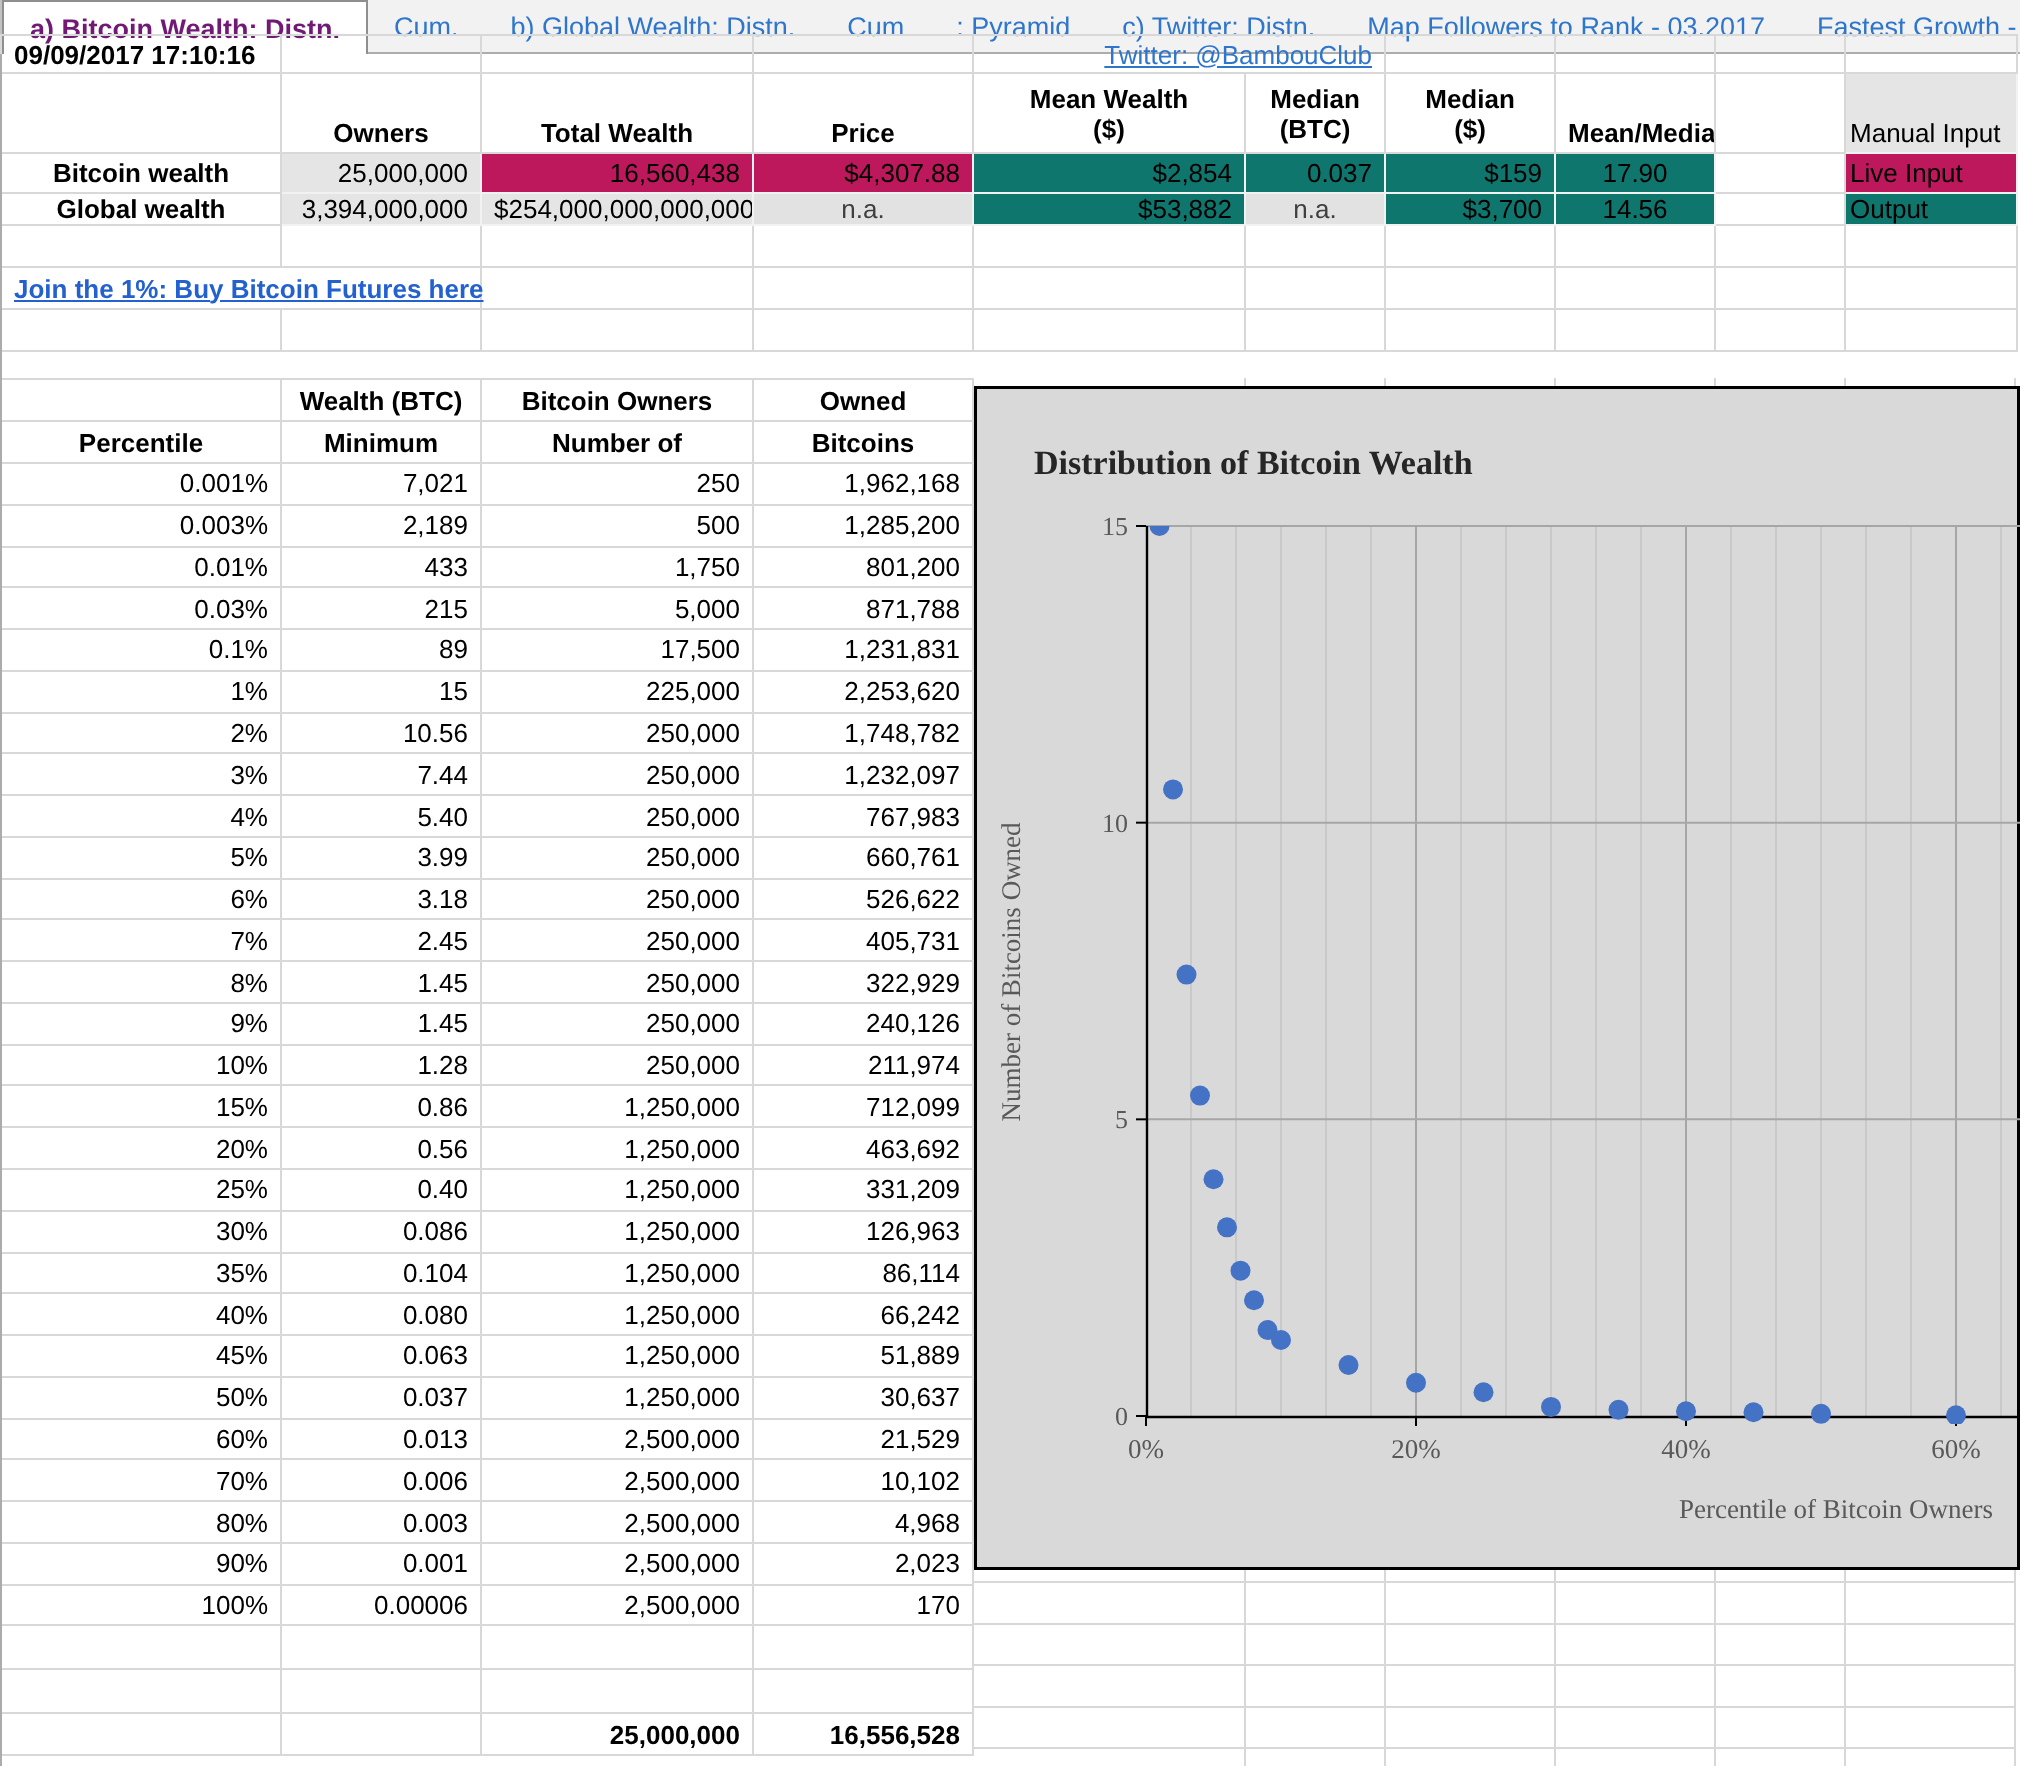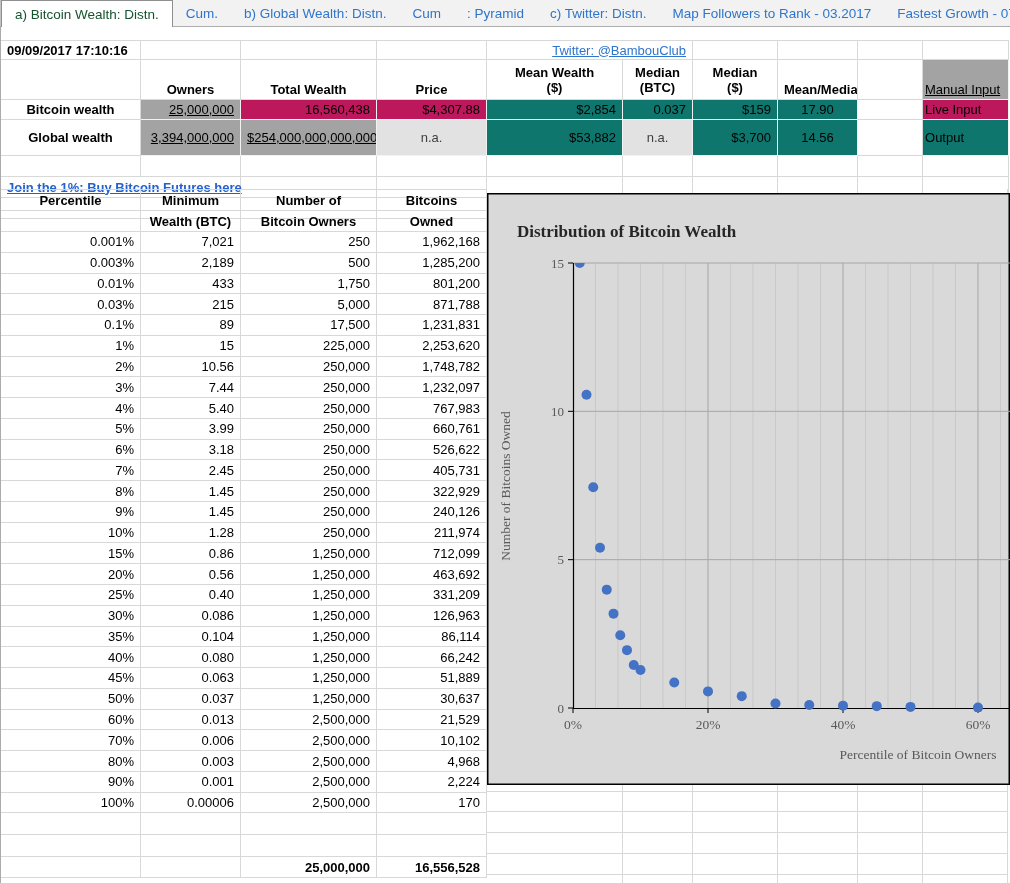--- a/index.html
+++ b/index.html
@@ -4,40 +4,40 @@
 <style>
   html,body{margin:0;padding:0;background:#fff;}
   #screen{position:relative;width:1010px;height:883px;overflow:hidden;background:#fff;
           font-family:"Liberation Sans","DejaVu Sans",sans-serif;color:#000;}
   
   .tabbar{position:absolute;top:0;left:0;width:1010px;height:27px;background:#F2F2F2;
           border-bottom:1px solid #ADADAD;display:flex;align-items:stretch;box-sizing:border-box;}
   .corner{width:9px;background:#E3E3E3;border-right:1px solid #C2C2C2;}
   .tab{display:flex;align-items:center;padding:0 13px;font-size:13.5px;color:#2E75CC;
        white-space:nowrap;cursor:pointer;}
-  .tab.active{background:#fff;border:1px solid #8F8F8F;border-bottom:none;color:#14532d;
-       font-weight:normal;margin-bottom:-1px;}
+  .tab.active{background:#fff;border:1px solid #8F8F8F;border-bottom:none;color:#701a75;
+       font-weight:bold;margin-bottom:-1px;}
   
   table.sheet{border-collapse:collapse;table-layout:fixed;position:absolute;}
   table.sheet td{border:1px solid #D8D8D8;font-size:13px;padding:0 6px;overflow:hidden;
        white-space:nowrap;box-sizing:border-box;vertical-align:middle;}
   .num{text-align:right;}
   .ctr{text-align:center;}
   .bold{font-weight:bold;}
   .bottom{vertical-align:bottom !important;padding-bottom:2px !important;}
-  .green{background:#a3a3a3;border-color:#F2F2F2 !important;text-decoration:underline;}
+  .green{background:#e5e5e5;border-color:#F2F2F2 !important;}
   .yellow{background:#be185d;border-color:#F2F2F2 !important;}
   .cyan{background:#0f766e;border-color:#F2F2F2 !important;}
   .na{background:#E2E2E2;color:#3F3F3F;text-align:center;border-color:#F2F2F2 !important;}
   .leftpad{padding-left:8px;}
   .spill{overflow:visible !important;text-align:right;}
   a.slink{color:#2E75CC;text-decoration:underline;cursor:pointer;}
   a.promo{color:#2361CF;font-weight:bold;text-decoration:underline;cursor:pointer;}
   
-  #topband{top:40px;left:0;width:1008px;}
+  #topband{top:17px;left:0;width:1008px;}
   #disttable{top:189px;left:0;width:486px;}
   #disttable thead tr{height:21px;}
   #disttable tbody tr{height:20.78px;}
   
   #rightgrid{position:absolute;left:486px;top:189px;width:522px;height:694px;background:#fff;
      background-image:repeating-linear-gradient(to bottom,transparent 0,transparent 19.78px,#D8D8D8 19.78px,#D8D8D8 20.78px);}
   .vline{position:absolute;top:0;bottom:0;width:1px;background:#D8D8D8;}
   
   #chart{position:absolute;left:487px;top:193px;width:523px;height:592px;}
   #leftedge{position:absolute;left:0;top:27px;width:1px;height:856px;background:#ABABAB;}
@@ -112,21 +112,21 @@
       <td class="green num">25,000,000</td>
       <td class="yellow num">16,560,438</td>
       <td class="yellow num">$4,307.88</td>
       <td class="cyan num">$2,854</td>
       <td class="cyan num">0.037</td>
       <td class="cyan num">$159</td>
       <td class="cyan ctr">17.90</td>
       <td></td>
       <td class="yellow" style="padding-left:2px">Live Input</td>
     </tr>
-    <tr style="height:36px">
+    <tr style="height:16px">
       <td class="bold ctr">Global wealth</td>
       <td class="green num">3,394,000,000</td>
       <td class="green num">$254,000,000,000,000</td>
       <td class="na">n.a.</td>
       <td class="cyan num">$53,882</td>
       <td class="na">n.a.</td>
       <td class="cyan num">$3,700</td>
       <td class="cyan ctr">14.56</td>
       <td></td>
       <td class="cyan" style="padding-left:2px">Output</td>
@@ -182,31 +182,31 @@
 
   <table class="sheet" id="disttable">
     <colgroup>
       <col style="width:140px">
         <col style="width:100px">
         <col style="width:136px">
         <col style="width:110px">
     </colgroup>
     <thead>
       <tr>
+        <td class="bold ctr"></td>
+        <td class="bold ctr">Wealth (BTC)</td>
+        <td class="bold ctr">Bitcoin Owners</td>
+        <td class="bold ctr">Owned</td>
+      </tr>
+      <tr>
         <td class="bold ctr">Percentile</td>
         <td class="bold ctr">Minimum</td>
         <td class="bold ctr">Number of</td>
         <td class="bold ctr">Bitcoins</td>
       </tr>
-      <tr>
-        <td class="bold ctr"></td>
-        <td class="bold ctr">Wealth (BTC)</td>
-        <td class="bold ctr">Bitcoin Owners</td>
-        <td class="bold ctr">Owned</td>
-      </tr>
     </thead>
     <tbody>
 
         <tr>
           <td class="num">0.001%</td>
           <td class="num">7,021</td>
           <td class="num">250</td>
           <td class="num">1,962,168</td>
         </tr>
 
@@ -382,21 +382,21 @@
           <td class="num">80%</td>
           <td class="num">0.003</td>
           <td class="num">2,500,000</td>
           <td class="num">4,968</td>
         </tr>
 
         <tr>
           <td class="num">90%</td>
           <td class="num">0.001</td>
           <td class="num">2,500,000</td>
-          <td class="num">2,224</td>
+          <td class="num">2,023</td>
         </tr>
 
         <tr>
           <td class="num">100%</td>
           <td class="num">0.00006</td>
           <td class="num">2,500,000</td>
           <td class="num">170</td>
         </tr>
       </tbody>
     <tfoot>

